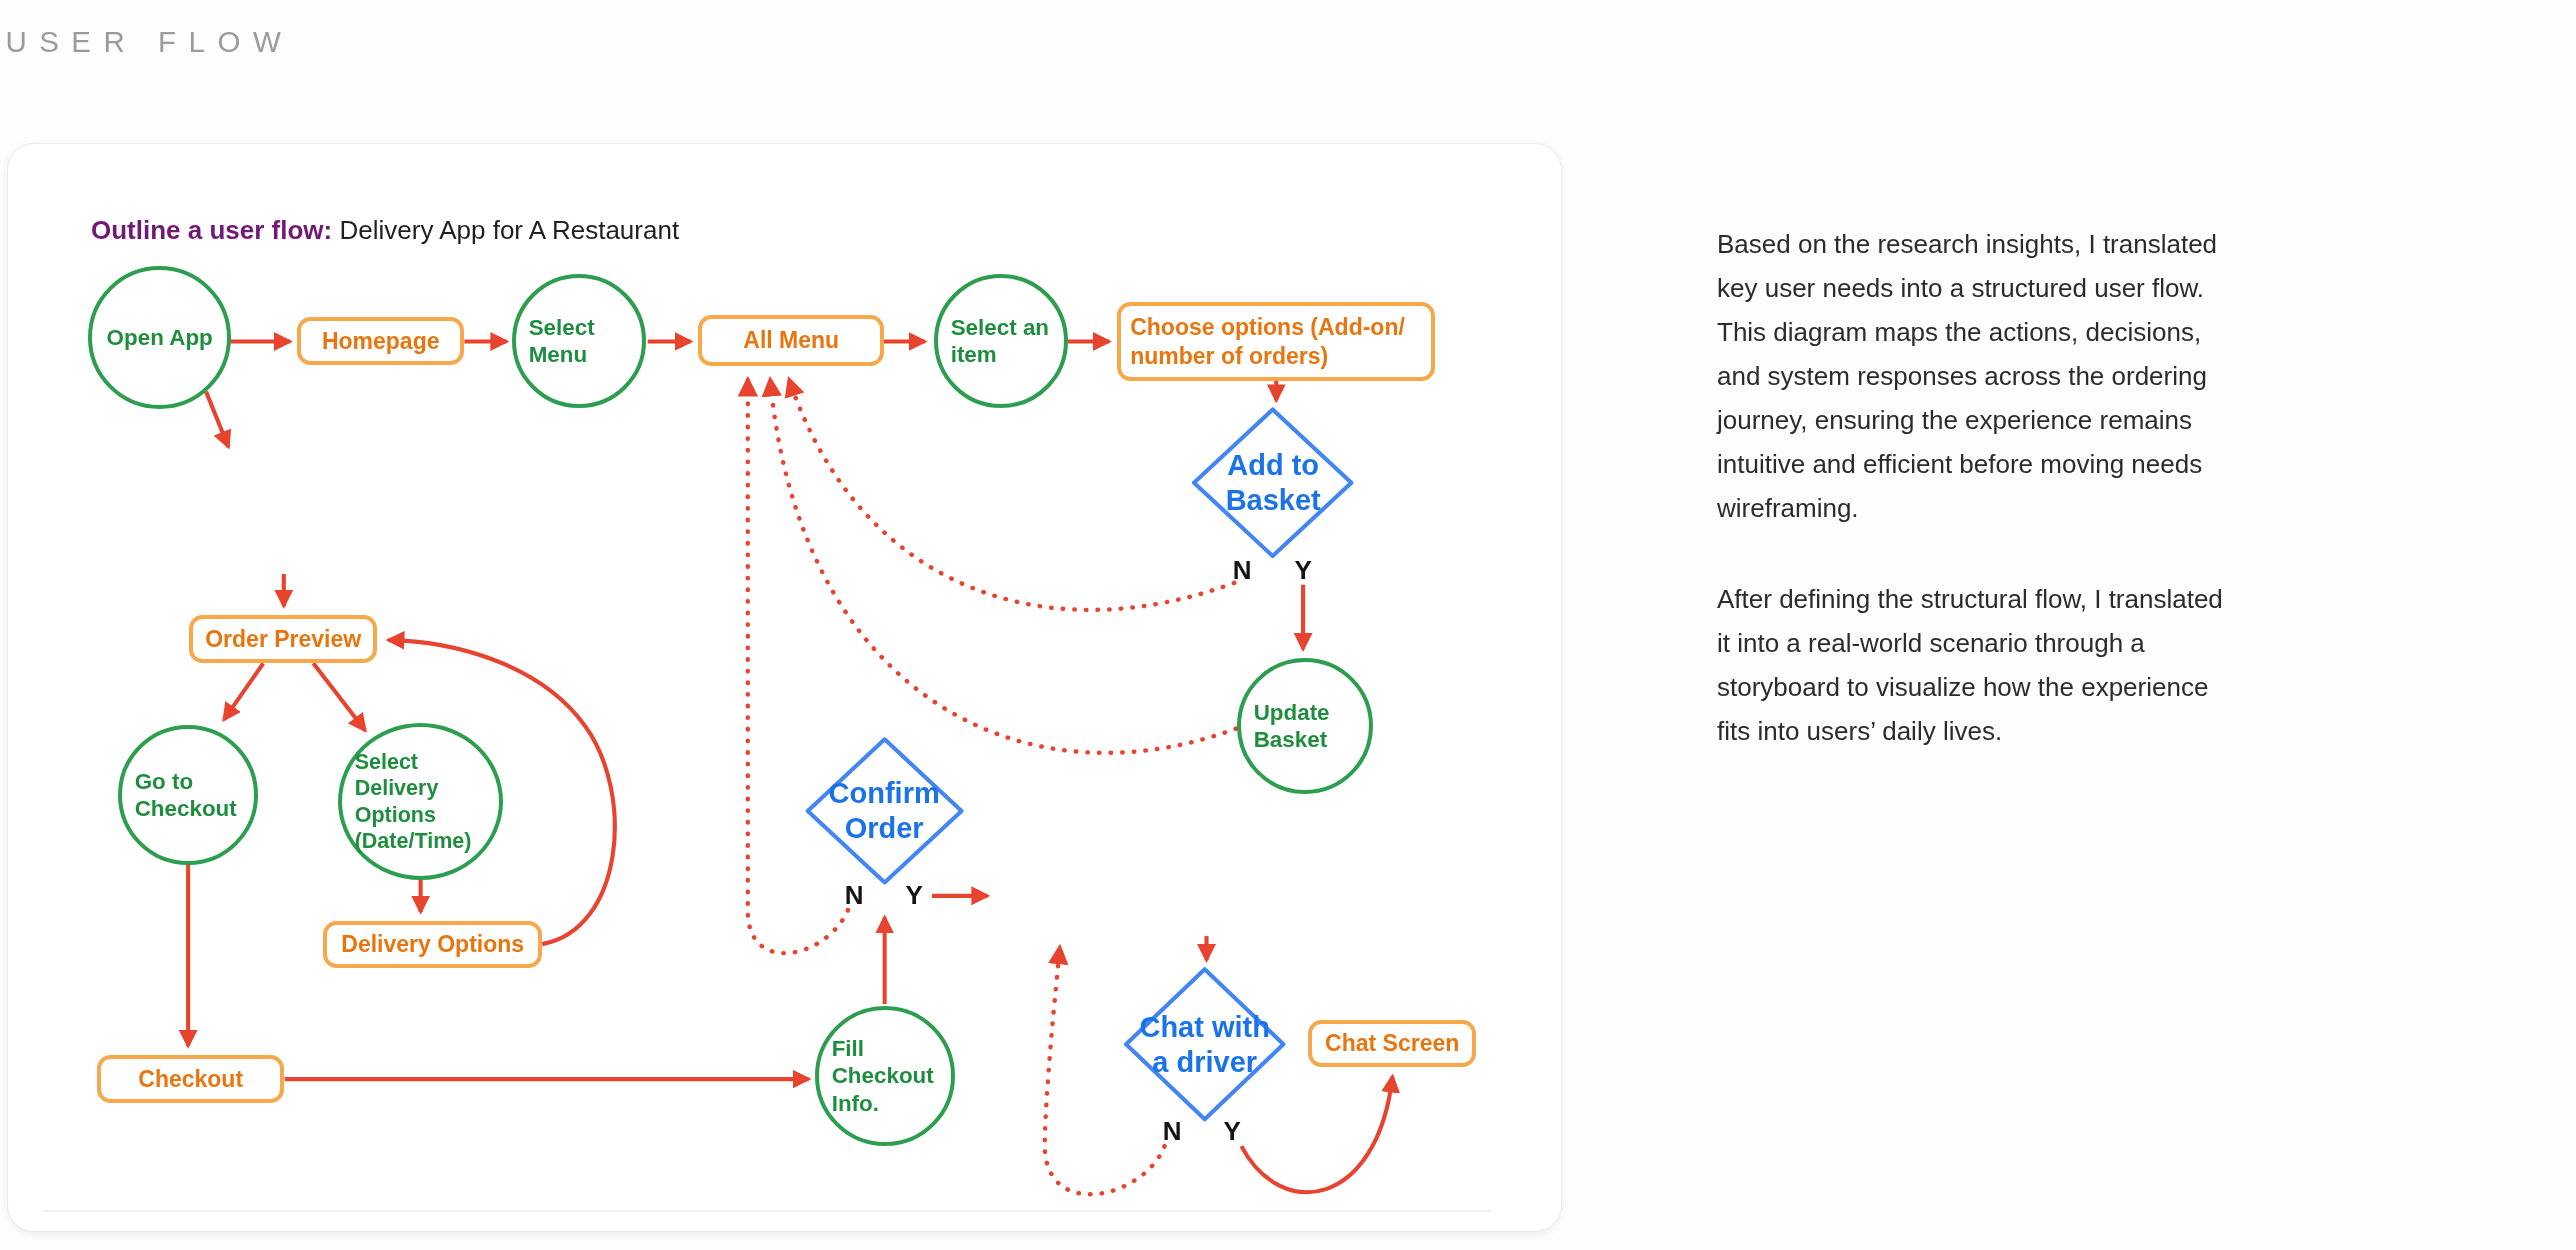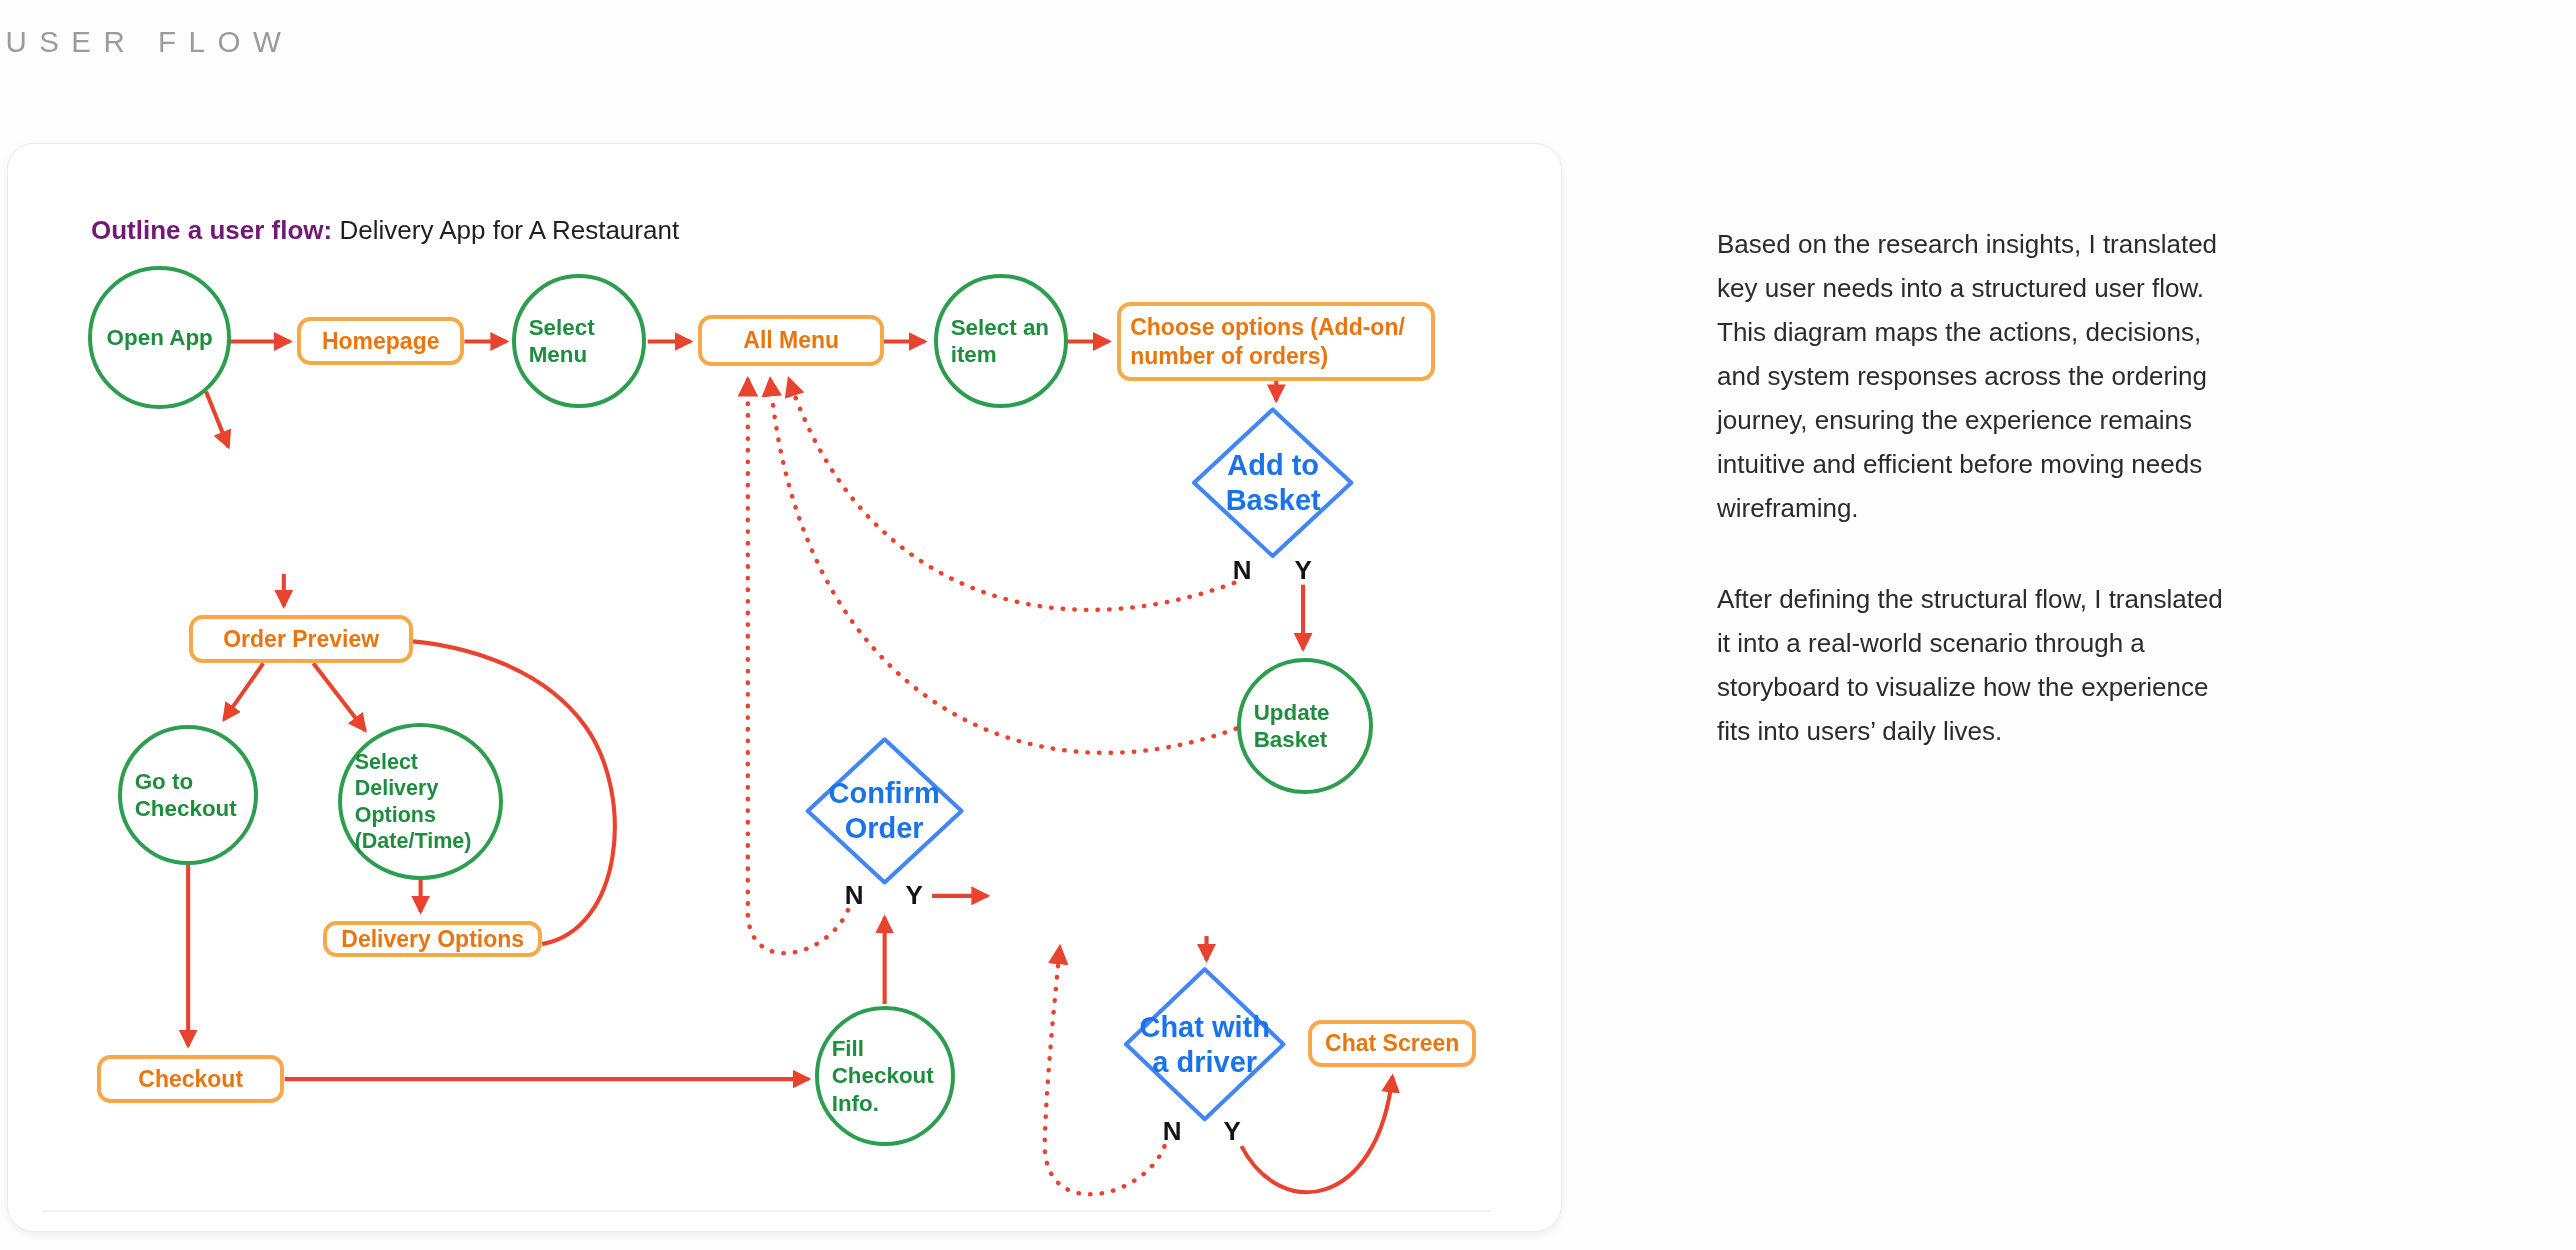--- a/index.html
+++ b/index.html
@@ -95,24 +95,24 @@
   <div class="node circle" style="left:505px;top:131px;width:134px;height:134px;">Select Menu</div>
   <div class="node rect" style="left:691px;top:172px;width:186px;height:51px;">All Menu</div>
   <div class="node circle" style="left:927px;top:131px;width:134px;height:134px;">Select an item</div>
   <div class="node rect" style="left:1110px;top:159px;width:318px;height:79px;">Choose options (Add-on/ number of orders)</div>
 
   <div class="dlabel" style="left:1199px;top:295px;width:134px;height:89px;">Add to Basket</div>
   <span class="ny" style="left:1235px;top:427px;">N</span>
   <span class="ny" style="left:1296px;top:427px;">Y</span>
 
   <div class="node circle" style="left:1230px;top:515px;width:136px;height:136px;">Update Basket</div>
-  <div class="node rect" style="left:182px;top:472px;width:224px;height:48px;">Order Preview</div>
+  <div class="node rect" style="left:182px;top:472px;width:188px;height:48px;">Order Preview</div>
   <div class="node circle" style="left:111px;top:582px;width:140px;height:140px;">Go to Checkout</div>
   <div class="node circle" style="left:331px;top:580px;width:165px;height:157px;font-size:21.5px;">Select Delivery Options (Date/Time)</div>
-  <div class="node rect" style="left:316px;top:778px;width:219px;height:36px;">Delivery Options</div>
+  <div class="node rect" style="left:316px;top:778px;width:219px;height:47px;">Delivery Options</div>
   <div class="node rect" style="left:90px;top:912px;width:187px;height:48px;">Checkout</div>
   <div class="node circle" style="left:808px;top:863px;width:140px;height:140px;">Fill Checkout Info.</div>
 
   <div class="dlabel" style="left:810px;top:623px;width:134px;height:89px;">Confirm Order</div>
   <span class="ny" style="left:847px;top:752px;">N</span>
   <span class="ny" style="left:907px;top:752px;">Y</span>
 
 
   <div class="dlabel" style="left:1126px;top:857px;width:143px;height:89px;">Chat with a driver</div>
   <span class="ny" style="left:1165px;top:988px;">N</span>

